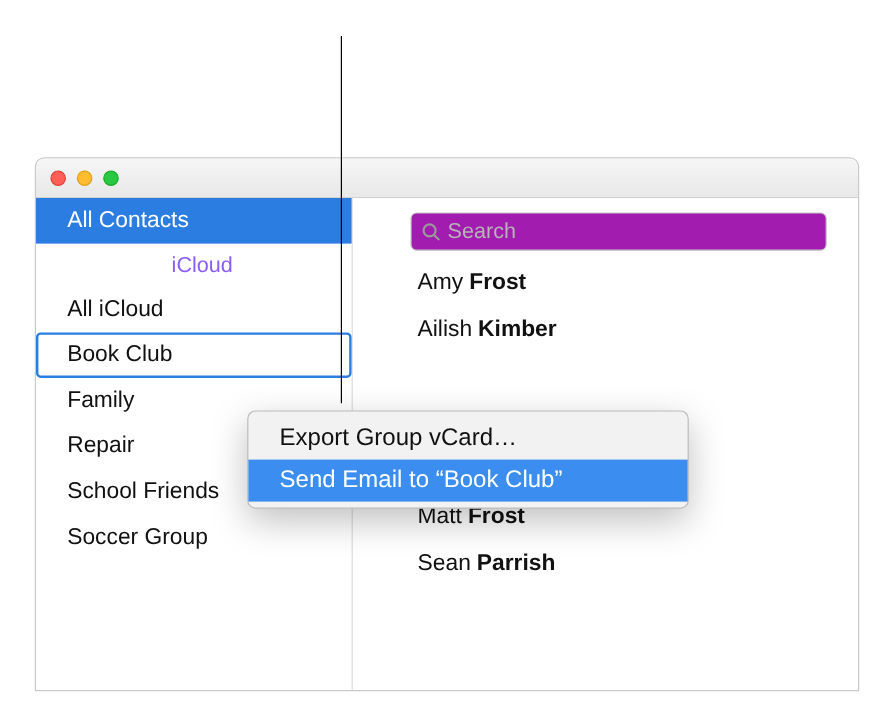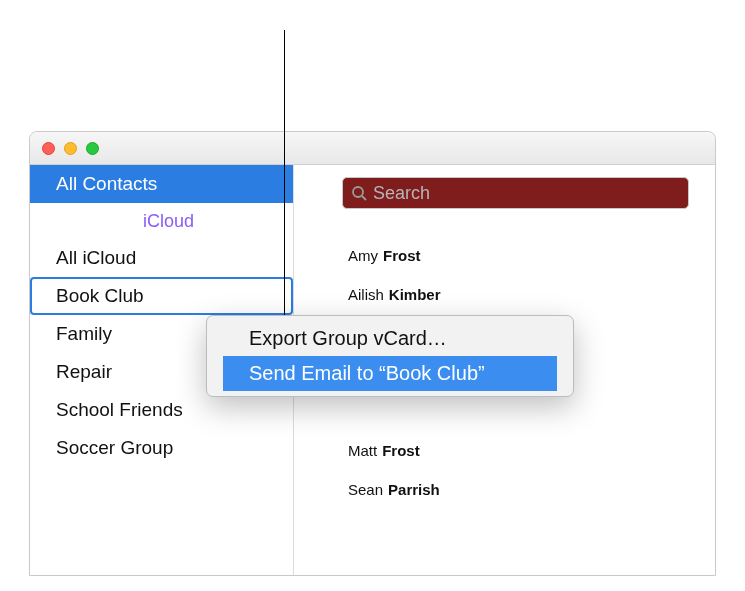--- a/index.html
+++ b/index.html
@@ -115,21 +115,21 @@
     }
     .search-wrapper {
       padding: 12px 18px 8px 48px;
     }
     .search-field {
       position: relative;
       height: 32px;
       width: 347px;
       border: 1px solid #c8c8c8;
       border-radius: 5px;
-      background: #7f1d1d;
+      background: #a21caf;
     }
     .search-icon {
       position: absolute;
       left: 8px;
       top: 50%;
       transform: translateY(-50%);
       width: 16px;
       height: 16px;
       color: #9a9a9a;
     }
@@ -141,37 +141,37 @@
       font-size: 18px;
       color: #b5b5b5;
     }
     .contacts-list {
       padding-left: 54px;
       padding-top: 8px;
     }
     .contact-item {
       height: 39px;
       display: flex;
-      align-items: flex-end;
-      font-size: 15px;
+      align-items: flex-start;
+      font-size: 19px;
       color: #111;
       gap: 5px;
     }
     .contact-first { font-weight: 400; }
     .contact-last { font-weight: 600; }
     .context-menu {
       position: absolute;
       left: 206px;
-      top: 315px;
+      top: 342px;
       width: 368px;
       background: #f2f2f2;
       border: 1px solid #bcbcbc;
       border-radius: 7px;
       box-shadow: 0 10px 30px rgba(0,0,0,0.25);
-      padding: 5px 16px;
+      padding: 5px 0;
       z-index: 100;
     }
     .menu-item {
       height: 35px;
       display: flex;
       align-items: center;
       padding-left: 26px;
       font-size: 20px;
       color: #111;
       cursor: default;

